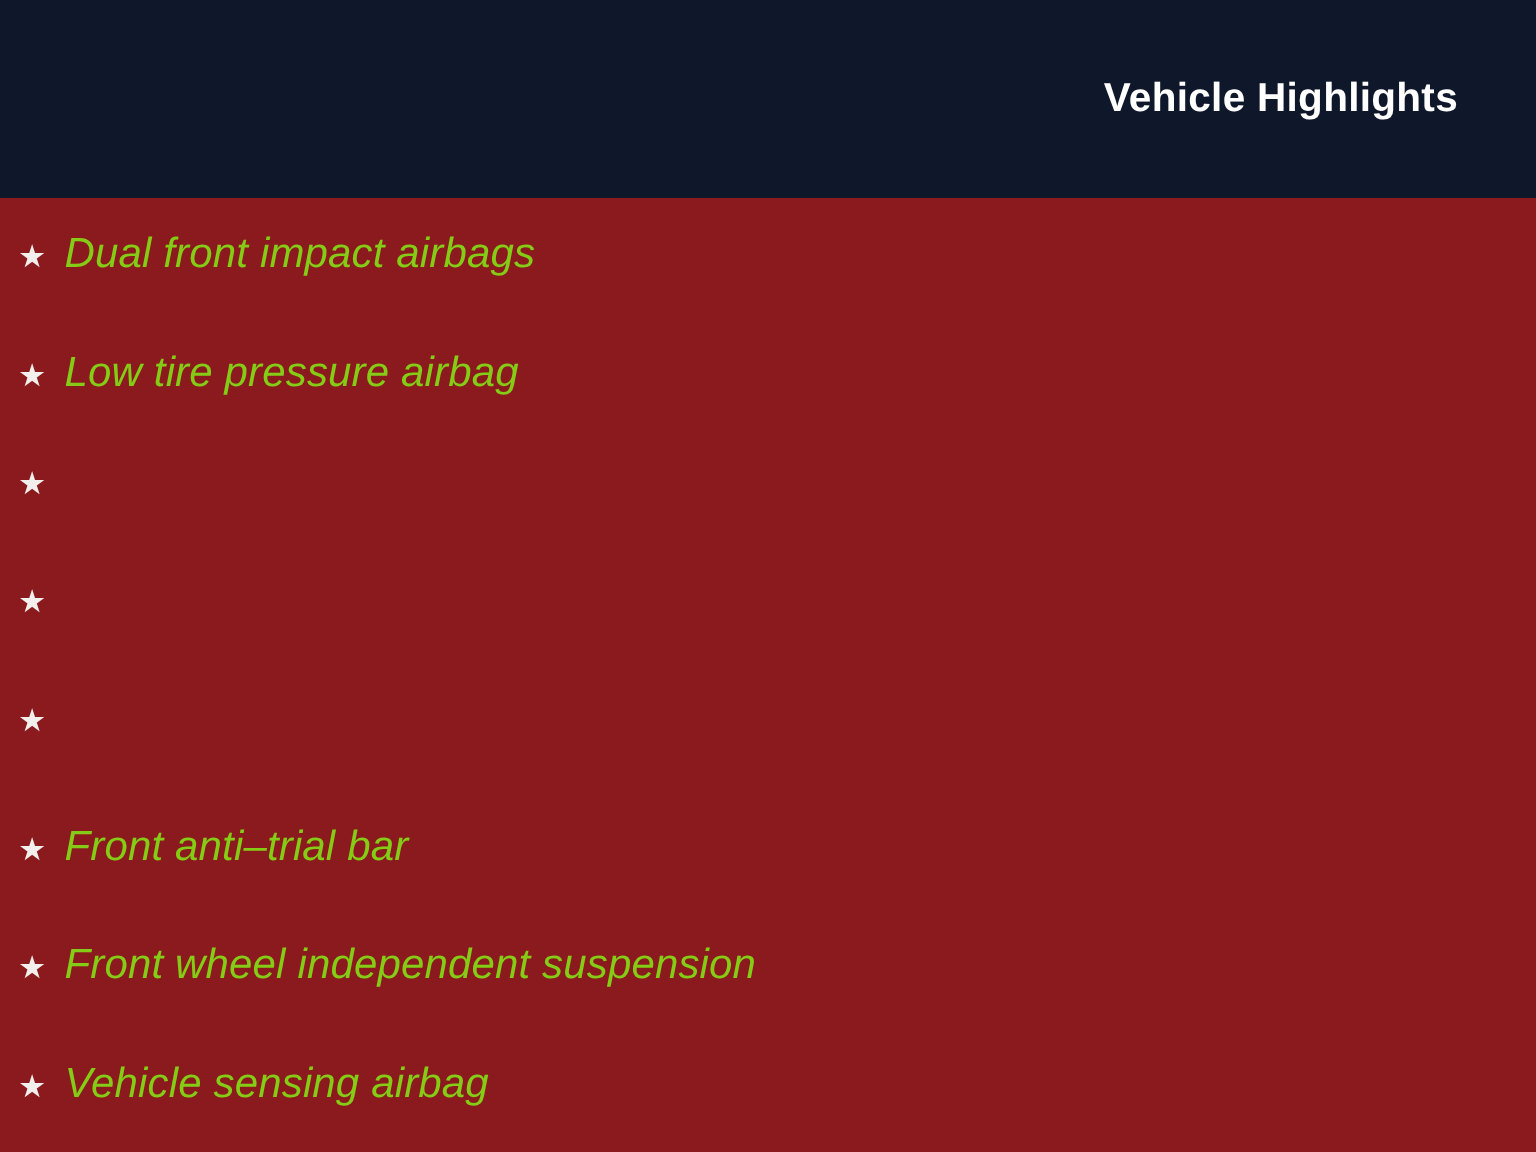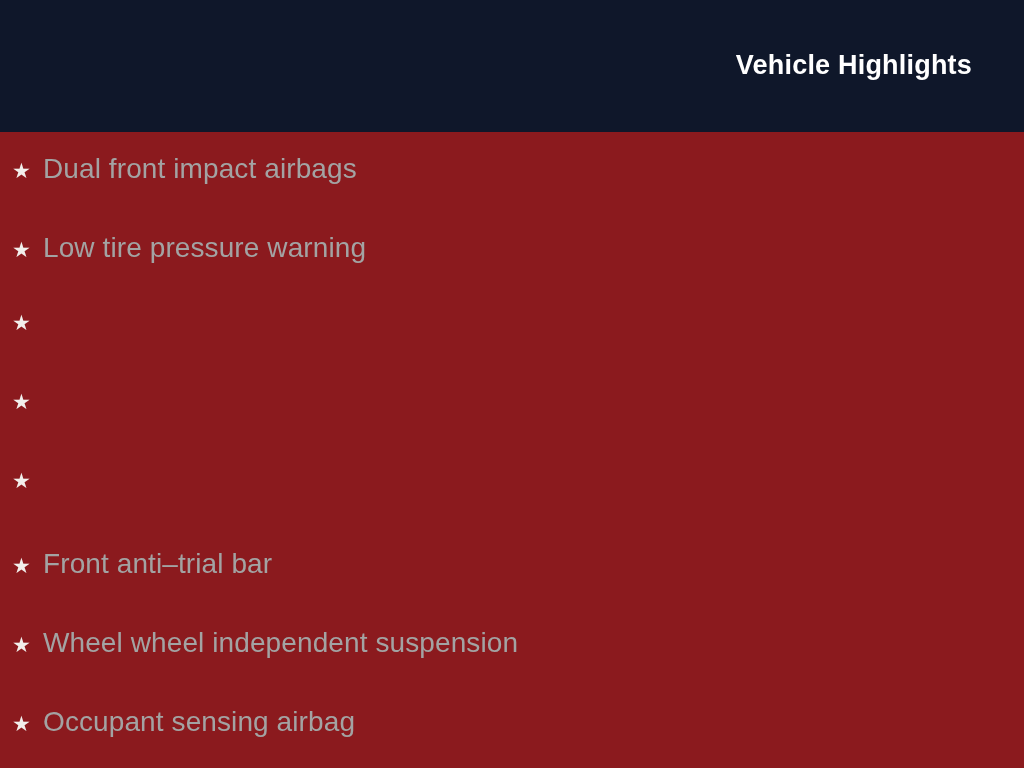--- a/index.html
+++ b/index.html
@@ -68,25 +68,26 @@
   }
   .bullet-star {
     flex: 0 0 auto;
     width: 31px;
     color: #F2EFEC;
     font-size: 21px;
     line-height: 1;
     display: inline-block;
   }
   .highlight-text {
-    color: #a3a3a3;
+    color: #84cc16;
     font-size: 28px;
     line-height: 1.1;
     white-space: nowrap;
     letter-spacing: 0.1px;
+    font-style: italic;
   }
 </style>
 </head>
 <body>
 
 <div class="slide">
 
   <div class="slide-header">
     <div class="slide-title">Vehicle Highlights</div>
   </div>
@@ -94,21 +95,21 @@
   <div class="slide-body">
     <ul class="highlight-list">
 
       <li class="highlight-item">
         <span class="bullet-star">★</span>
         <span class="highlight-text">Dual front impact airbags</span>
       </li>
 
       <li class="highlight-item">
         <span class="bullet-star">★</span>
-        <span class="highlight-text">Low tire pressure warning</span>
+        <span class="highlight-text">Low tire pressure airbag</span>
       </li>
 
       <li class="highlight-item">
         <span class="bullet-star">★</span>
       </li>
 
       <li class="highlight-item">
         <span class="bullet-star">★</span>
       </li>
 
@@ -116,24 +117,24 @@
         <span class="bullet-star">★</span>
       </li>
 
       <li class="highlight-item">
         <span class="bullet-star">★</span>
         <span class="highlight-text">Front anti–trial bar</span>
       </li>
 
       <li class="highlight-item">
         <span class="bullet-star">★</span>
-        <span class="highlight-text">Wheel wheel independent suspension</span>
+        <span class="highlight-text">Front wheel independent suspension</span>
       </li>
 
       <li class="highlight-item">
         <span class="bullet-star">★</span>
-        <span class="highlight-text">Occupant sensing airbag</span>
+        <span class="highlight-text">Vehicle sensing airbag</span>
       </li>
 
     </ul>
   </div>
 
 </div>
 
 </body></html>

